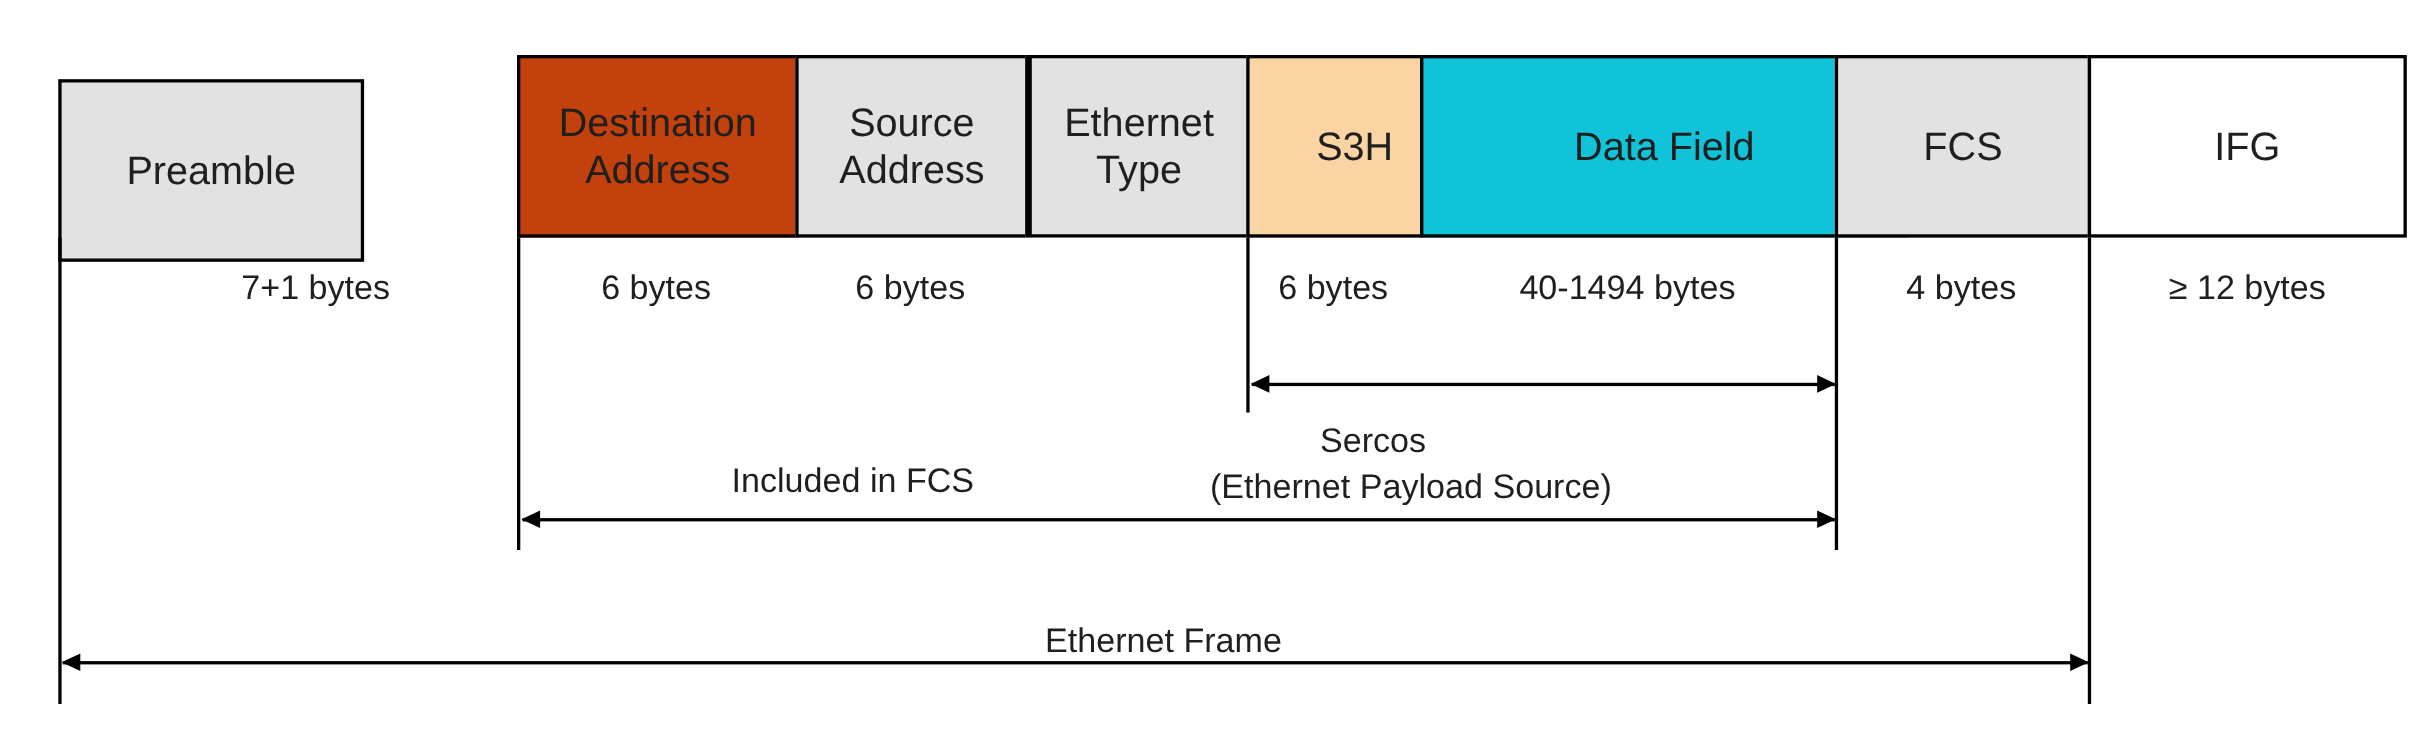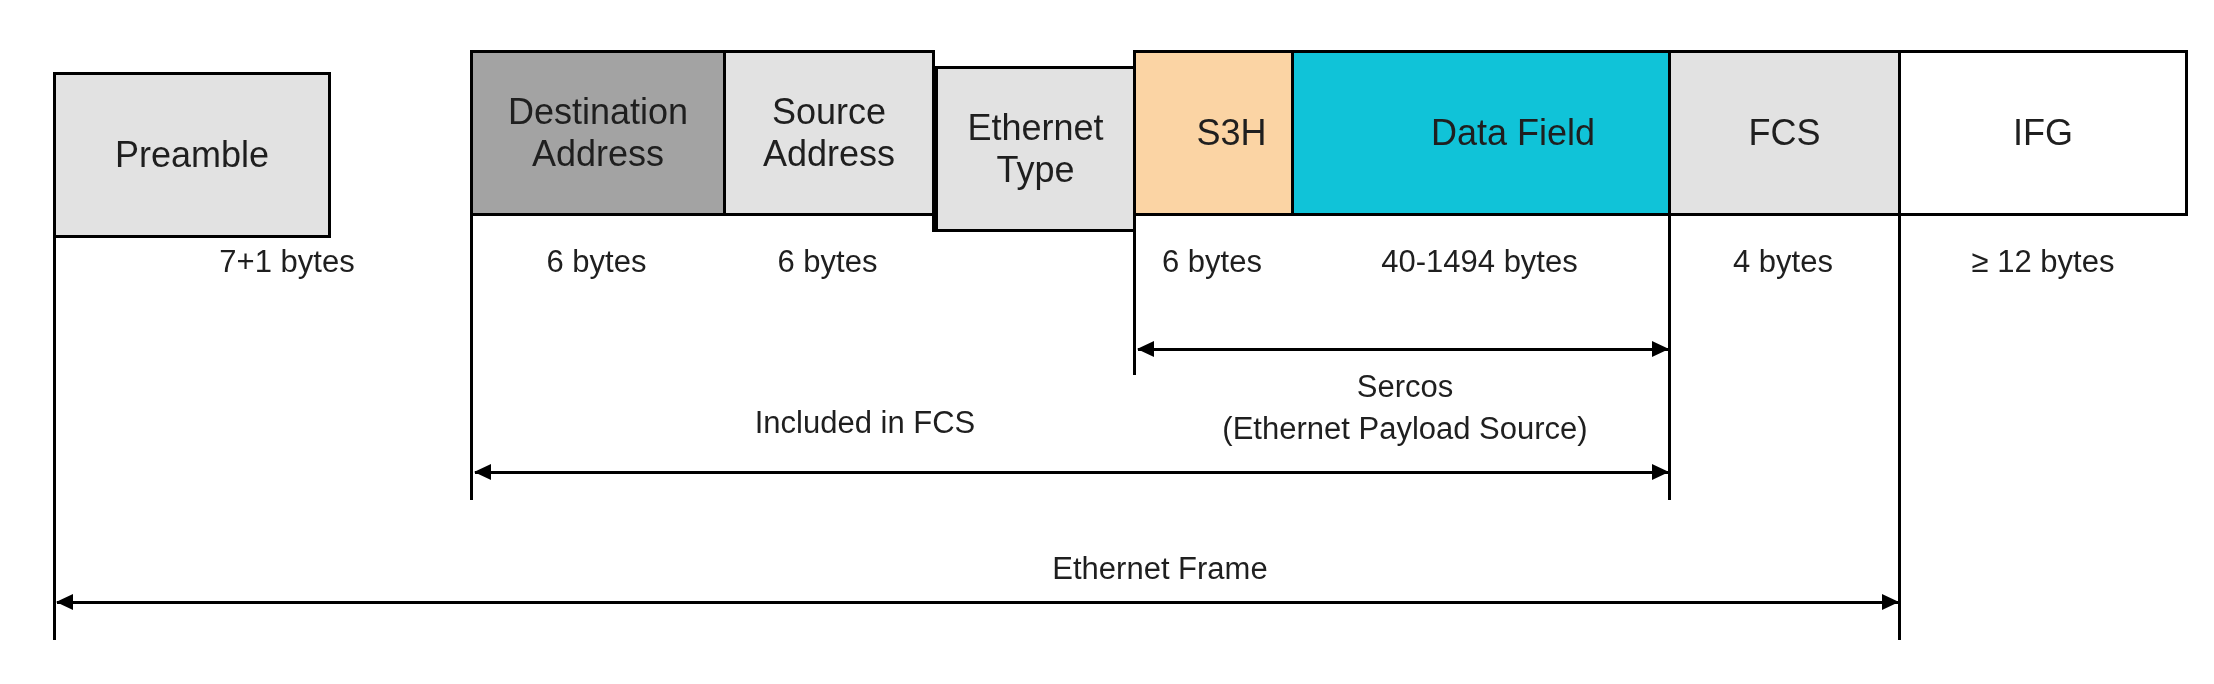--- a/index.html
+++ b/index.html
@@ -67,39 +67,39 @@
     border-bottom: 8.5px solid transparent;
   }
   .h-arrow::before { left: -1px; border-right: 17px solid #000000; }
   .h-arrow::after  { right: -1px; border-left: 17px solid #000000; }
 
   
   .annotation {
     position: absolute;
     height: 42px;
     line-height: 42px;
-    text-align: center;
     font-size: 31px;
+    margin-top: 14px;
   }
 </style>
 </head>
 <body>
 
 <div class="canvas">
 
   <div class="field-box" style="left: 53px; width: 278px; background: rgb(226, 226, 226); margin-top: 22px;">
       <span>Preamble</span>
     </div>
-  <div class="field-box" style="left: 470px; width: 256px; background: #a3a3a3;">
+  <div class="field-box" style="left: 470px; width: 256px; background: #c2410c;">
       <span>Destination Address</span>
     </div>
   <div class="field-box" style="left: 723px; width: 212px; background: rgb(226, 226, 226);">
       <span>Source Address</span>
     </div>
-  <div class="field-box thick-left" style="left: 932px; width: 204px; background: rgb(226, 226, 226); margin-top: 16px;">
+  <div class="field-box thick-left" style="left: 932px; width: 204px; background: rgb(226, 226, 226);">
       <span>Ethernet Type</span>
     </div>
   <div class="field-box" style="left: 1133px; width: 161px; background: rgb(251, 212, 164); padding-left: 44px;">
       <span>S3H</span>
     </div>
   <div class="field-box" style="left: 1291px; width: 444px; background: rgb(16, 195, 216);">
       <span>Data Field</span>
     </div>
   <div class="field-box" style="left: 1668px; width: 233px; background: rgb(226, 226, 226);">
       <span>FCS</span>

